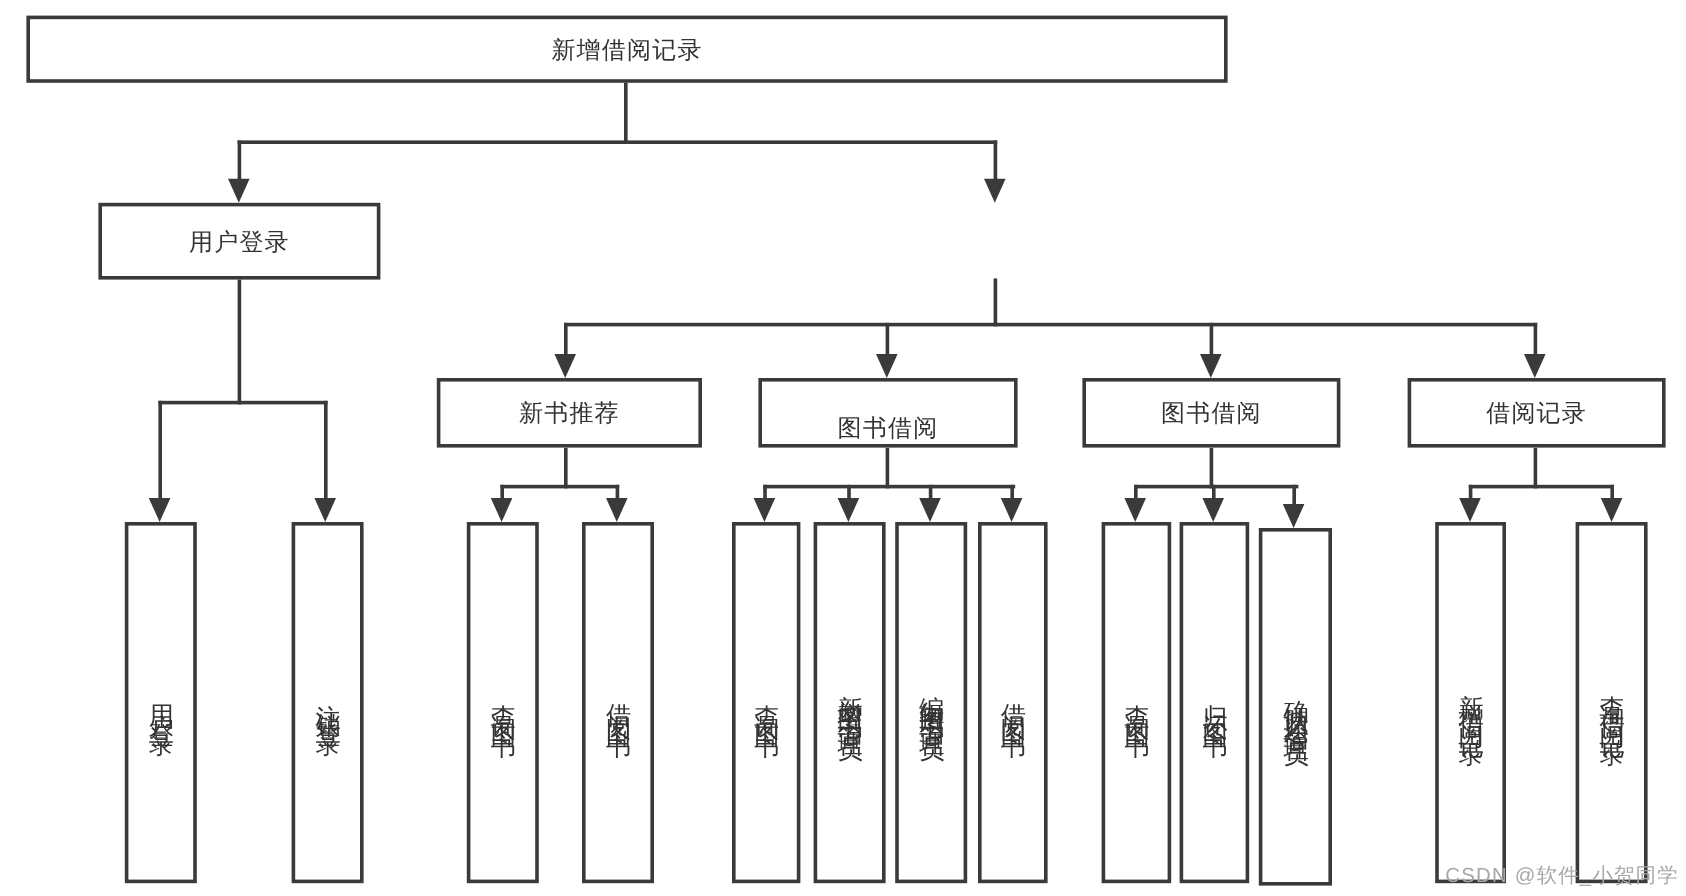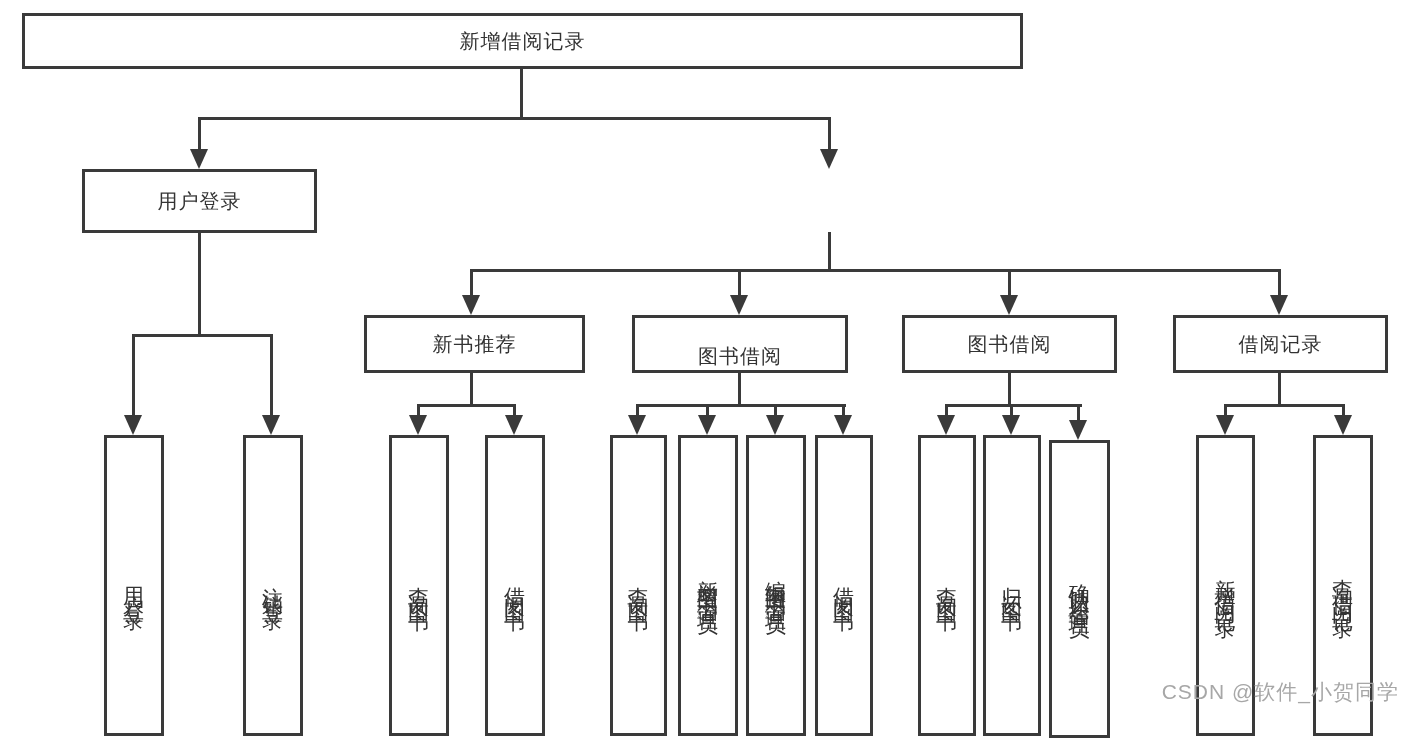--- a/index.html
+++ b/index.html
@@ -50,22 +50,22 @@
   .arrowhead{
     position:absolute;
     width:0;height:0;
     border-left:9px solid transparent;
     border-right:9px solid transparent;
     border-top:20px solid var(--line);
   }
   .watermark{
     position:absolute;
     right:6px;
-    top:678px;
-    font-size:21px;
+    top:718px;
+    font-size:17px;
     color:var(--watermark);
     letter-spacing:1px;
     white-space:nowrap;
     margin-left:24px;
   }
 </style>
 </head>
 <body>
 
 <div class="canvas">

